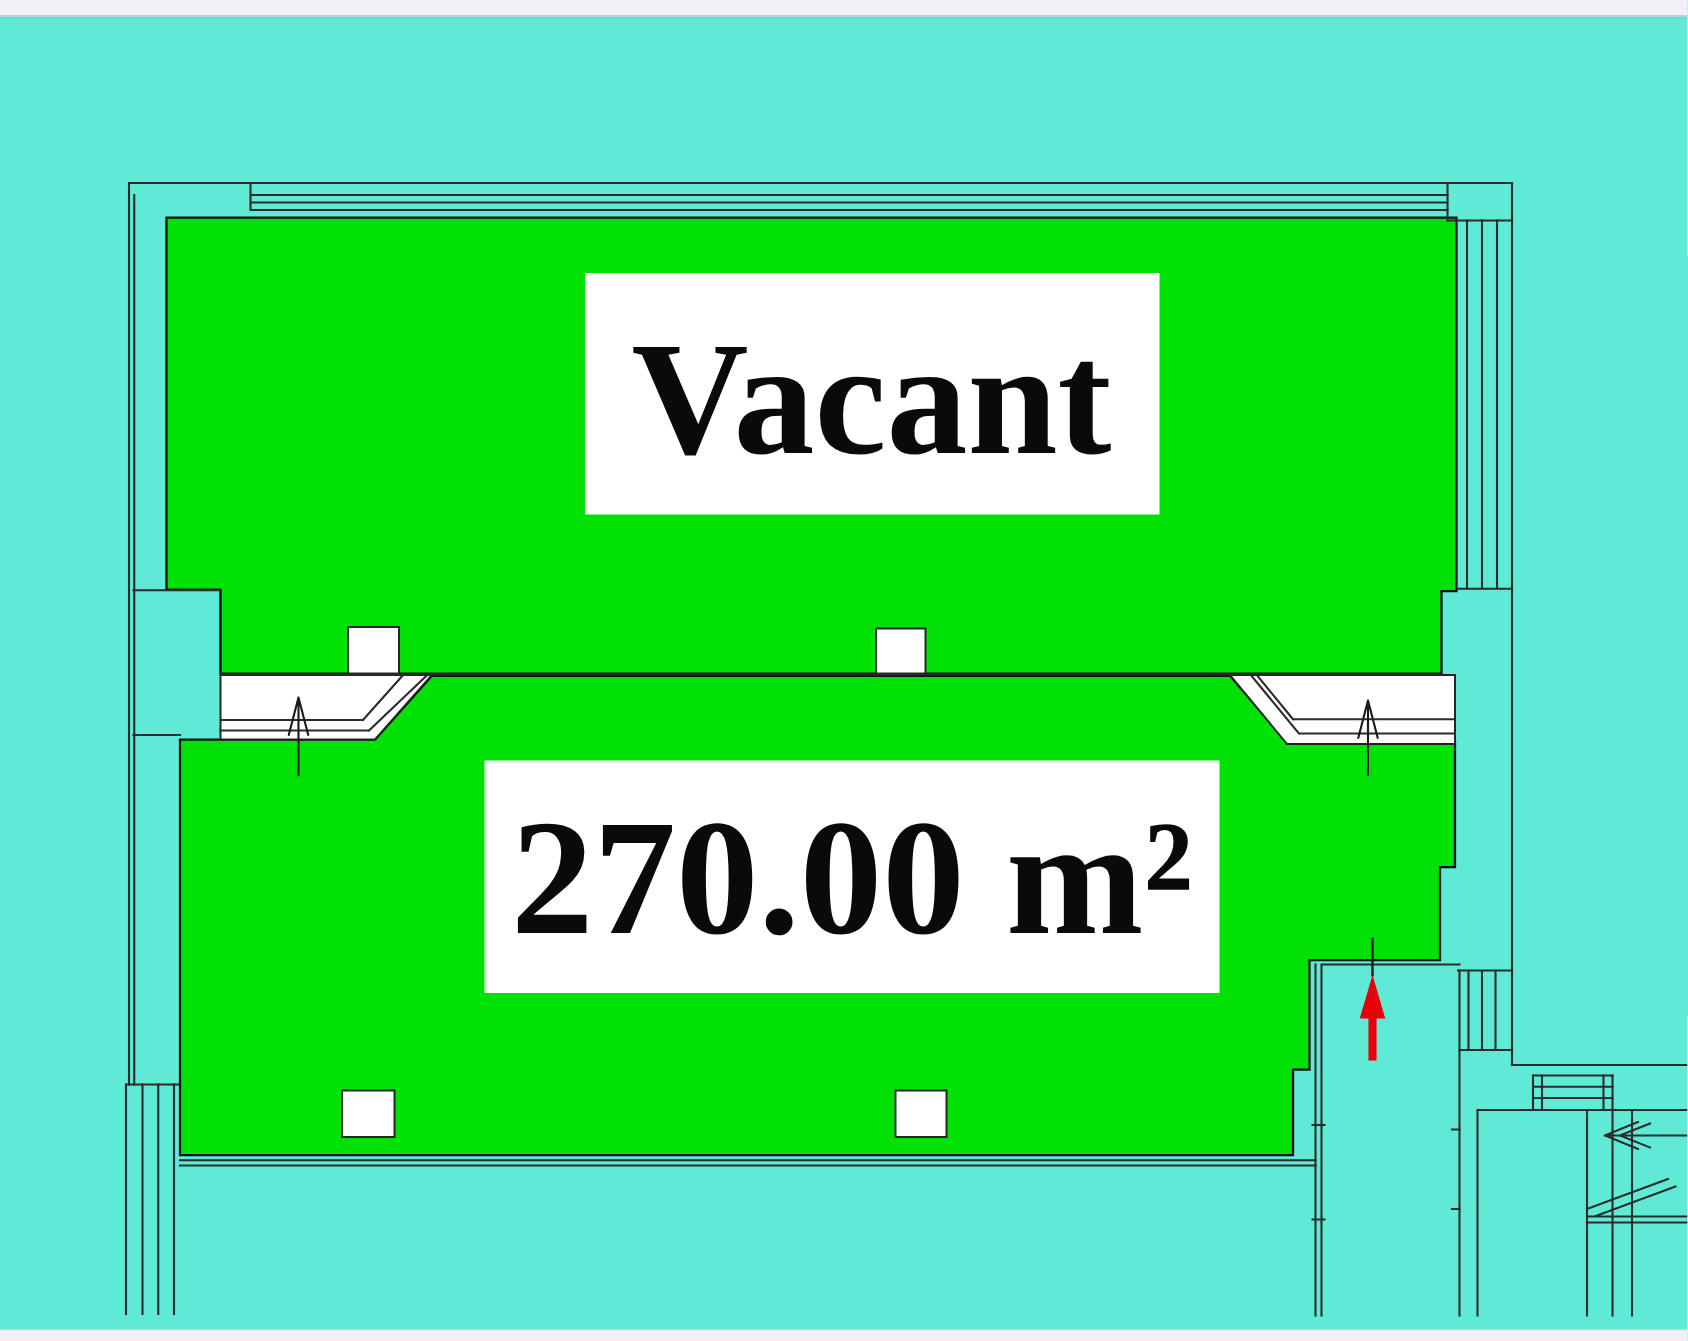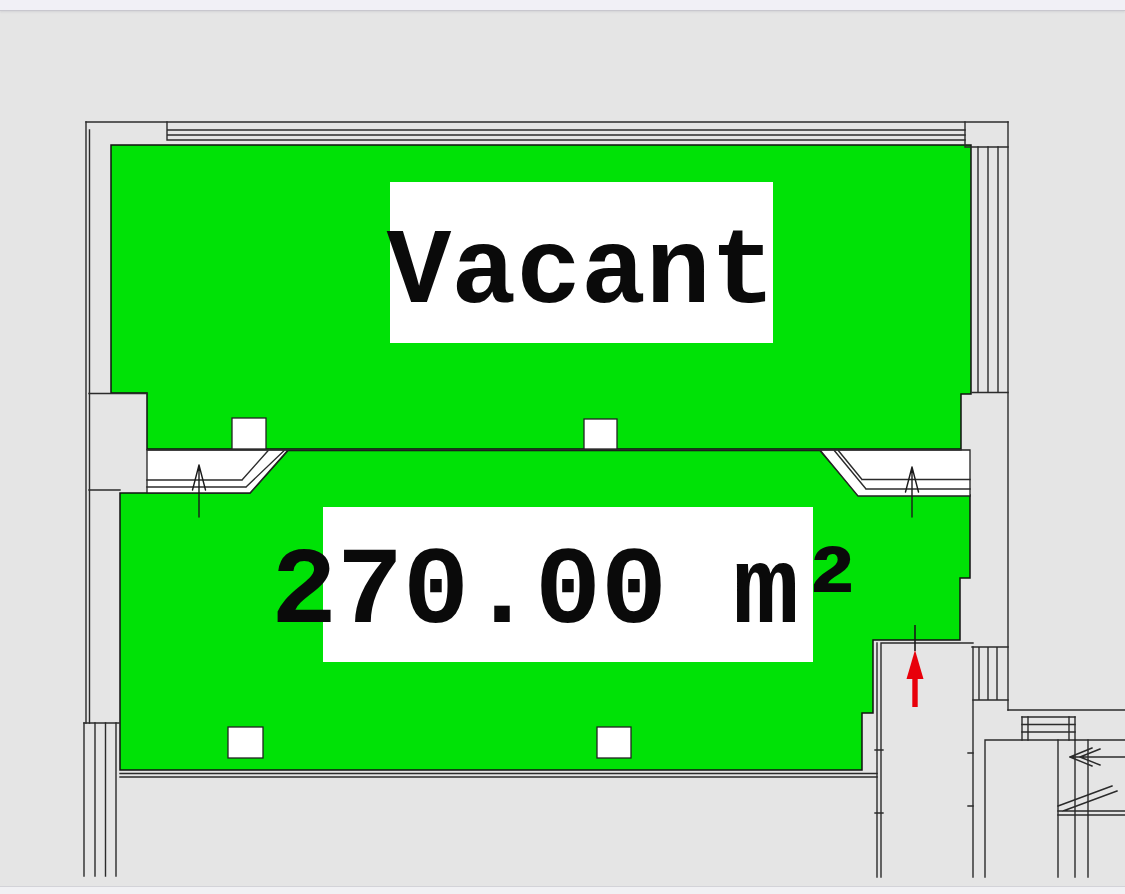--- a/index.html
+++ b/index.html
@@ -1,17 +1,17 @@
 <!DOCTYPE html>
 <html><head>
 <meta charset="utf-8">
 <style>
   html,body{margin:0;padding:0;background:#ffffff;}
-  #stage{position:relative;width:1125px;height:894px;overflow:hidden;background:#e5e5e5;
-         font-family:Liberation Mono, monospace;}
+  #stage{position:relative;width:1125px;height:894px;overflow:hidden;background:#5eead4;
+         font-family:Liberation Serif, serif;}
   .top-bar{position:absolute;left:0;top:0;width:1125px;height:10px;
            background:#f1f0f6;border-bottom:1px solid #c8c7ce;
            box-shadow:0 1px 2px rgba(120,120,140,0.18);}
   .bottom-bar{position:absolute;left:0;top:886px;width:1125px;height:8px;
            background:#f1f1f4;border-top:1px solid #d3d3d8;}
   svg{position:absolute;left:0;top:0;}
   text.room-label{font-weight:bold;text-anchor:middle;fill:#0a0a0a;}
 </style>
 </head>
 <body>

